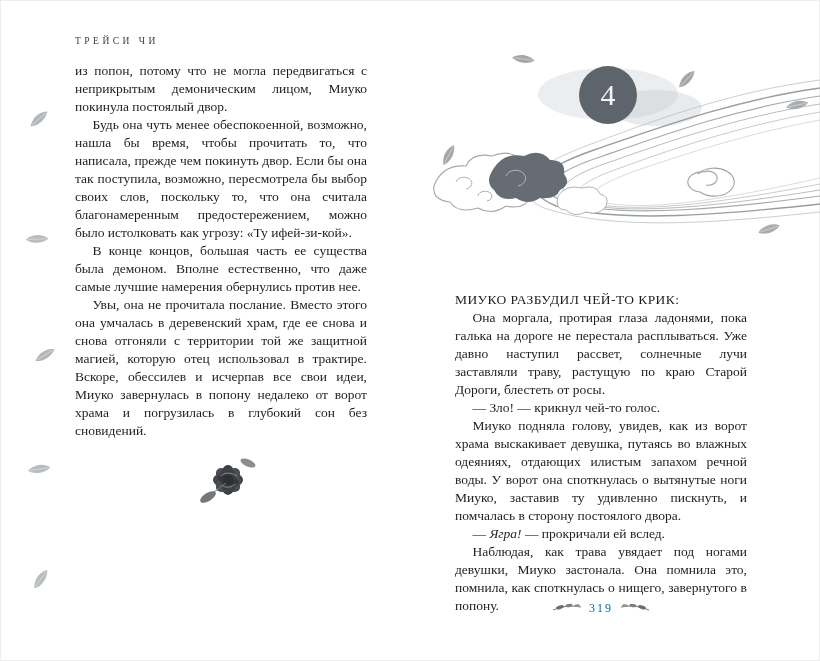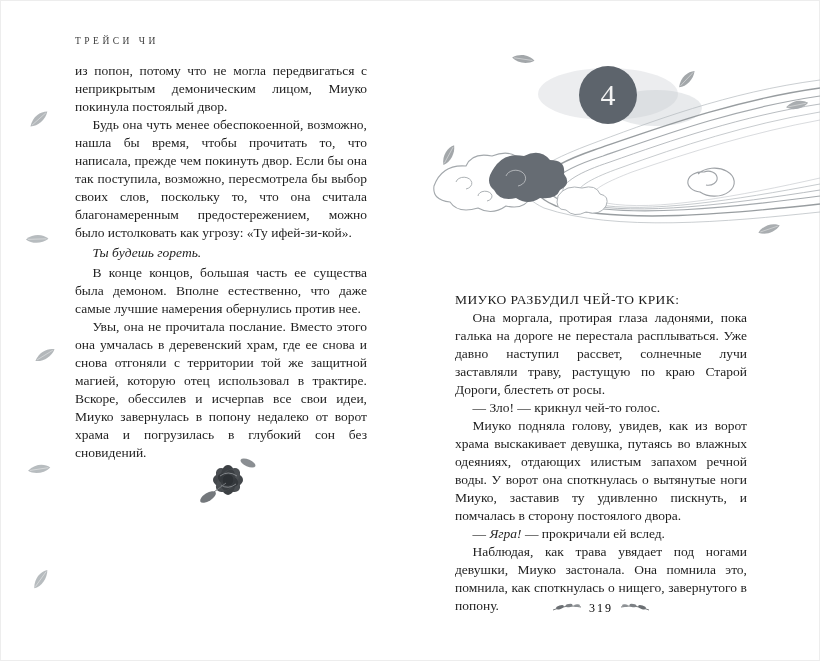--- a/index.html
+++ b/index.html
@@ -85,21 +85,21 @@
   .lead-in {
     text-indent: 0;
     letter-spacing: 0.4px;
   }
   .footer {
     position: absolute;
     left: 455px; top: 601px; width: 292px;
     text-align: right;
     font-size: 12px;
     letter-spacing: 2px;
-    color: #000000;
+    color: #0369a1;
     display: flex;
     align-items: center;
     justify-content: center;
     gap: 7px;
   }
   .sprig { display: inline-block; }
   .sprig.mirror { transform: scaleX(-1); }
 
   
   .leaf {
@@ -182,21 +182,20 @@
         <path d="M1,13 C6,3 16,0 23,2 C19,10 9,15 1,13 Z" fill="#8d9296"></path>
         <path d="M3,12 L21,3" stroke="#ffffff" stroke-width="0.7" opacity="0.6" fill="none"></path>
       </svg>
     </span>
 
   <div class="running-header">ТРЕЙСИ ЧИ</div>
 
   <div class="left-text">
     <p class="body-par no-indent">из попон, потому что не могла передвигаться с неприкрытым демоническим лицом, Миуко покинула постоялый двор.</p>
     <p class="body-par">Будь она чуть менее обеспокоенной, возможно, нашла бы время, чтобы прочитать то, что написала, прежде чем покинуть двор. Если бы она так поступила, возможно, пересмотрела бы выбор своих слов, поскольку то, что она считала благонамеренным предостережением, можно было истолковать как угрозу: «Ту ифей-зи-кой».</p>
-    <p class="body-par italic-line">Ты будешь гореть.</p>
     <p class="body-par">В конце концов, большая часть ее существа была демоном. Вполне естественно, что даже самые лучшие намерения обернулись против нее.</p>
     <p class="body-par">Увы, она не прочитала послание. Вместо этого она умчалась в деревенский храм, где ее снова и снова отгоняли с территории той же защитной магией, которую отец использовал в трактире. Вскоре, обессилев и исчерпав все свои идеи, Миуко завернулась в попону недалеко от ворот храма и погрузилась в глубокий сон без сновидений.</p>
   </div>
 
   <div class="flower-wrap">
     <svg viewBox="0 0 64 60">
       <g>
         <ellipse cx="32" cy="30" rx="15" ry="8" fill="#43474b" transform="rotate(0 32 30)"></ellipse>
         <ellipse cx="32" cy="30" rx="15" ry="8" fill="#4a4e52" transform="rotate(45 32 30)"></ellipse>
         <ellipse cx="32" cy="30" rx="15" ry="8" fill="#3c4044" transform="rotate(90 32 30)"></ellipse>

